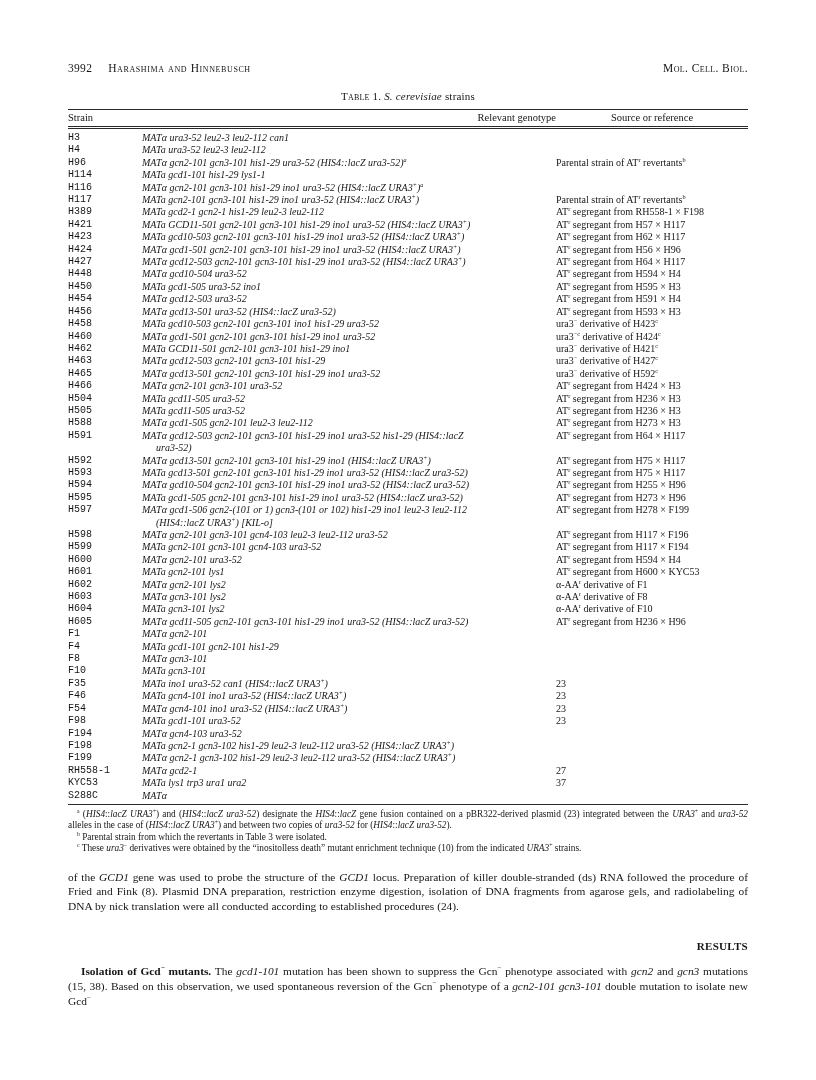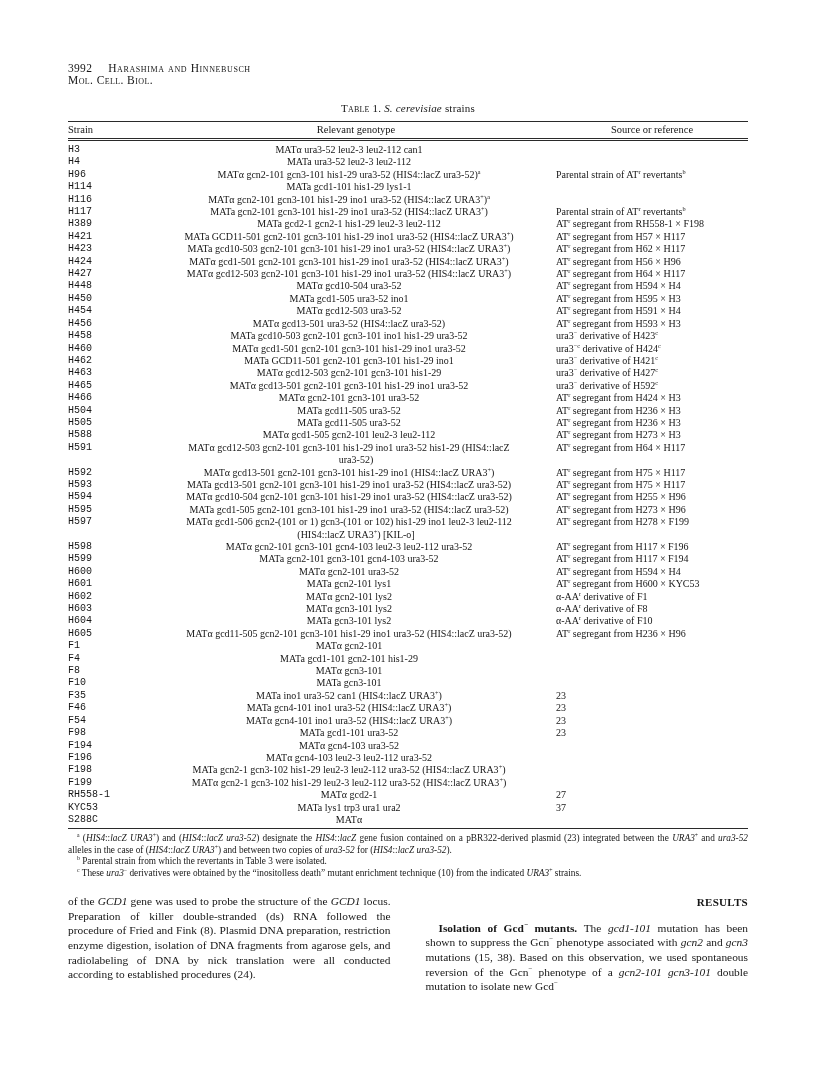--- a/index.html
+++ b/index.html
@@ -5,48 +5,48 @@
   html,body{margin:0;padding:0;}
   body{
     width:816px;height:1080px;background:#ffffff;color:#161616;
     font-family:"Liberation Serif", serif;
     -webkit-font-smoothing:antialiased;
     overflow:hidden;
   }
   .page{position:relative;width:680px;margin:0 auto;padding-top:62px;}
   .smallcaps{font-variant:small-caps;}
   
-  .running-head{display:flex;justify-content:space-between;font-size:11.5px;flex-direction:column;}
+  .running-head{display:flex;justify-content:space-between;font-size:11.5px;}
   .running-head .rh-left{display:flex;gap:16px;}
   .running-head .pagenum{letter-spacing:0.3px;}
   .running-head .authors{letter-spacing:0.6px;}
   .running-head .journal{letter-spacing:0.4px;}
   
   .table-title{text-align:center;margin-top:16px;margin-bottom:7px;font-size:11px;letter-spacing:0.2px;}
   
   table.strains{border-collapse:collapse;width:100%;border-top:1.5px solid #2a2a2a;}
   table.strains thead th{
     font-weight:normal;font-size:10.5px;padding:2px 0 3px;
     border-bottom:3px double #2a2a2a;
   }
   th.col-strain{width:88px;text-align:left;padding-left:2px;}
-  th.col-geno{width:400px;text-align:center;margin-top:48px;}
+  th.col-geno{width:400px;text-align:right;margin-top:48px;}
   th.col-src{width:192px;text-align:center;}
   table.strains tbody td{font-size:10px;line-height:12.4px;vertical-align:top;padding:0;}
   table.strains tbody tr:first-child td{padding-top:3px;}
   table.strains tbody tr:last-child td{border-bottom:1.5px solid #2a2a2a;padding-bottom:2px;}
   td.c-strain{padding-left:2px;font-family:Liberation Mono, monospace;}
-  td.c-geno{white-space:pre-wrap;padding-left:14px;text-indent:-14px;padding-right:10px;text-align:center;}
+  td.c-geno{font-style:italic;white-space:pre-wrap;padding-left:14px;text-indent:-14px;padding-right:10px;}
   td.c-src{padding-left:2px;}
   sup{font-size:0.62em;vertical-align:super;line-height:0;}
   
   .footnotes{margin-top:4px;font-size:9.3px;line-height:11.4px;}
   .footnotes p{margin:0;text-indent:9px;text-align:justify;}
   
-  .columns{display:flex;gap:35px;margin-top:15px;}
+  .columns{display:flex;gap:24px;margin-top:15px;flex-direction:column;}
   .columns .col{flex:1;font-size:11.4px;line-height:14.7px;text-align:justify;}
   .columns .col p{margin:0;}
   .columns .col p.indent{text-indent:13px;}
   .columns h3{margin:1px 0 11px;text-align:right;font-size:11px;font-weight:bold;letter-spacing:0.3px;}
 </style>
 </head>
 <body>
 
 <div class="page">
 
@@ -304,25 +304,20 @@
           <td class="c-strain">F98</td>
           <td class="c-geno">MATa gcd1-101 ura3-52</td>
           <td class="c-src">23</td>
         </tr>
         <tr>
           <td class="c-strain">F194</td>
           <td class="c-geno">MATα gcn4-103 ura3-52</td>
           <td class="c-src"></td>
         </tr>
         <tr>
-          <td class="c-strain">F196</td>
-          <td class="c-geno">MATα gcn4-103 leu2-3 leu2-112 ura3-52</td>
-          <td class="c-src"></td>
-        </tr>
-        <tr>
           <td class="c-strain">F198</td>
           <td class="c-geno">MATa gcn2-1 gcn3-102 his1-29 leu2-3 leu2-112 ura3-52 (HIS4::lacZ URA3<sup>+</sup>)</td>
           <td class="c-src"></td>
         </tr>
         <tr>
           <td class="c-strain">F199</td>
           <td class="c-geno">MATα gcn2-1 gcn3-102 his1-29 leu2-3 leu2-112 ura3-52 (HIS4::lacZ URA3<sup>+</sup>)</td>
           <td class="c-src"></td>
         </tr>
         <tr>

